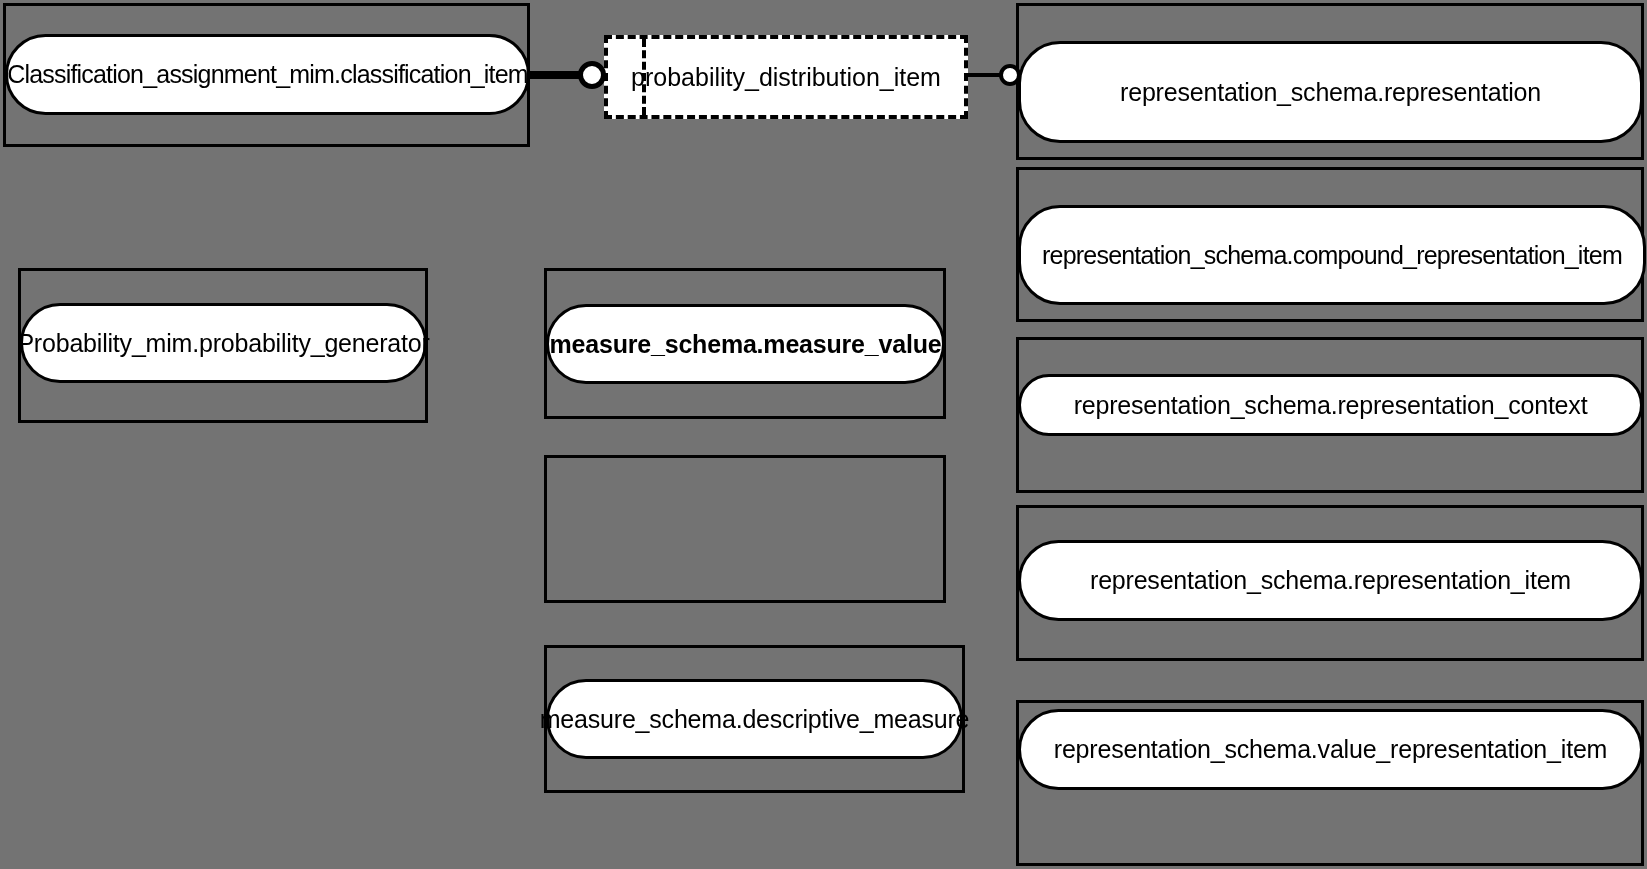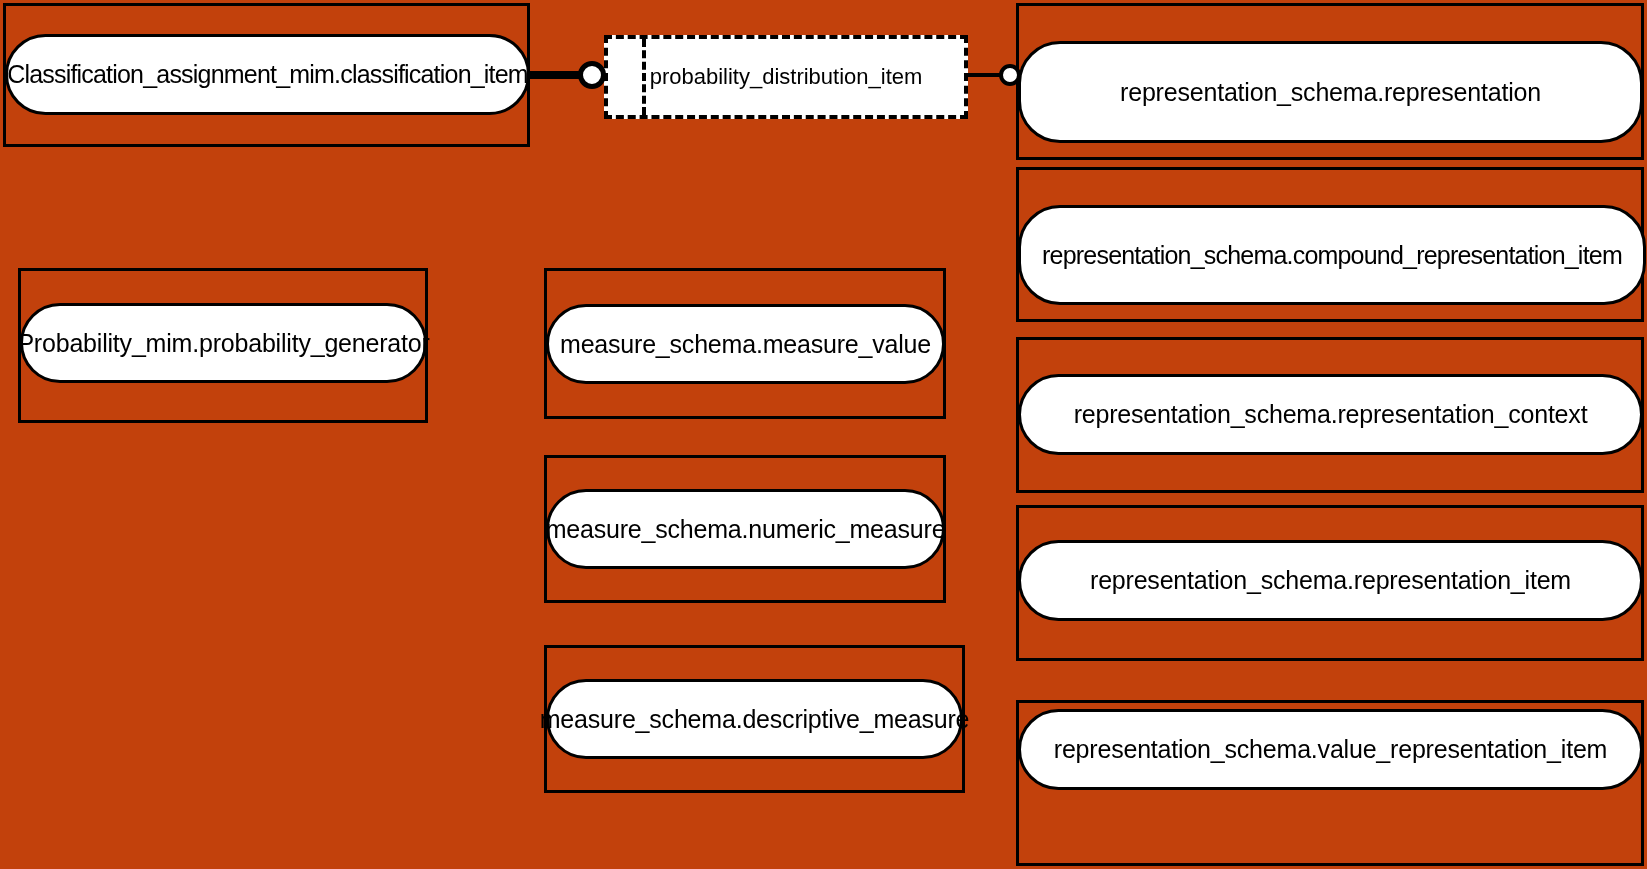--- a/index.html
+++ b/index.html
@@ -8,21 +8,21 @@
     background: #ffffff;
   }
   body {
     font-family: "Liberation Sans", sans-serif;
     color: #000000;
   }
   #canvas {
     position: relative;
     width: 1647px;
     height: 869px;
-    background: #c2410c;
+    background: #737373;
     overflow: hidden;
   }
 
   
   .frame {
     position: absolute;
     box-sizing: border-box;
     border: 3px solid #000000;
     background: transparent;
   }
@@ -51,21 +51,21 @@
   
   .dashed-box {
     position: absolute;
     box-sizing: border-box;
     border: 4px dashed #000000;
     background: #ffffff;
     display: flex;
     align-items: center;
     justify-content: center;
     white-space: nowrap;
-    font-size: 22px;
+    font-size: 25px;
     line-height: 1;
     color: #000000;
   }
   
   .dashed-tick {
     position: absolute;
     box-sizing: border-box;
     border-left: 4px dashed #000000;
     top: 0;
     bottom: 0;
@@ -101,36 +101,33 @@
     <div class="frame" style="left: 1016px; top: 167px; width: 628px; height: 155px;"></div>
     <div class="frame" style="left: 1016px; top: 337px; width: 628px; height: 156px;"></div>
     <div class="frame" style="left: 1016px; top: 505px; width: 628px; height: 156px;"></div>
     <div class="frame" style="left: 1016px; top: 700px; width: 628px; height: 166px;"></div>
     <div class="entity tight" style="left: 5px; top: 34px; width: 525px; height: 81px;">
       <span>Classification_assignment_mim.classification_item</span>
     </div>
     <div class="entity" style="left: 20px; top: 303px; width: 407px; height: 80px; justify-content: center;">
       <span>Probability_mim.probability_generator</span>
     </div>
-    <div class="entity" style="left: 546px; top: 304px; width: 399px; height: 80px;">
+    <div class="entity" style="left: 546px; top: 304px; width: 399px; height: 80px; font-weight: bold;">
       <span>measure_schema.measure_value</span>
-    </div>
-    <div class="entity" style="left: 546px; top: 489px; width: 399px; height: 80px;">
-      <span>measure_schema.numeric_measure</span>
     </div>
     <div class="entity" style="left: 546px; top: 679px; width: 417px; height: 80px;">
       <span>measure_schema.descriptive_measure</span>
     </div>
     <div class="entity" style="left: 1018px; top: 41px; width: 625px; height: 102px;">
       <span>representation_schema.representation</span>
     </div>
     <div class="entity tight" style="left: 1018px; top: 205px; width: 628px; height: 100px;">
       <span>representation_schema.compound_representation_item</span>
     </div>
-    <div class="entity" style="left: 1018px; top: 374px; width: 625px; height: 81px;">
+    <div class="entity" style="left: 1018px; top: 374px; width: 625px; height: 62px;">
       <span>representation_schema.representation_context</span>
     </div>
     <div class="entity" style="left: 1018px; top: 540px; width: 625px; height: 81px;">
       <span>representation_schema.representation_item</span>
     </div>
     <div class="entity" style="left: 1018px; top: 709px; width: 625px; height: 81px;">
       <span>representation_schema.value_representation_item</span>
     </div>
     <div class="dashed-box" style="left: 604px; top: 35px; width: 364px; height: 84px;">
       <div class="dashed-tick" style="left: 34px;"></div>

